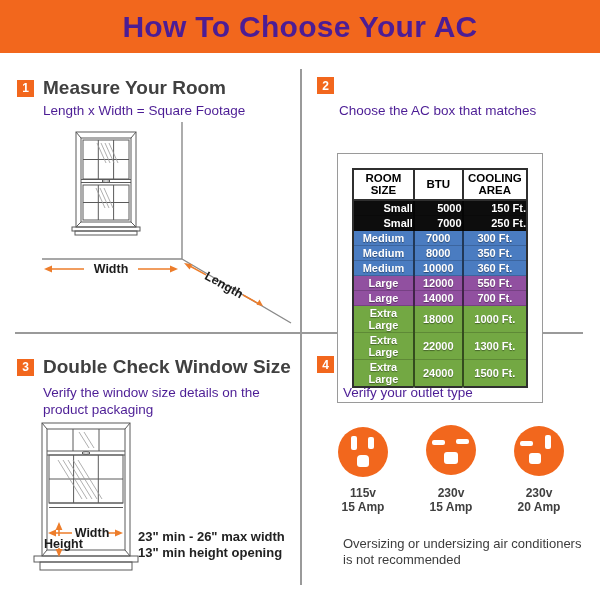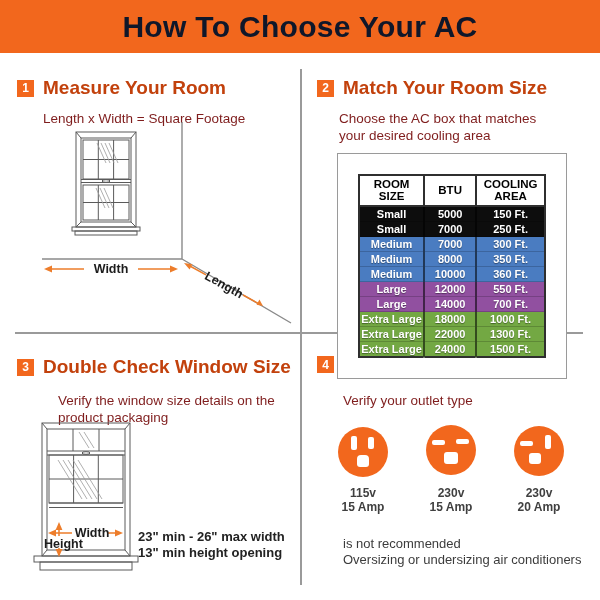--- a/index.html
+++ b/index.html
@@ -6,56 +6,56 @@
   html,body { background:#fff; }
   .canvas {
     position: relative; width: 600px; height: 600px; background: #fff;
     font-family: "Liberation Sans", sans-serif; overflow: hidden;
   }
   
   .header {
     position: absolute; left:0; top:0; width:600px; height:53px;
     background:#f2671d; display:flex; align-items:center; justify-content:center;
   }
-  .header h1 { color:#0f172a; font-size:30px; font-weight:bold; letter-spacing:.3px; }
+  .header h1 { color:#4c1d95; font-size:30px; font-weight:bold; letter-spacing:.3px; }
   
   .div-v { position:absolute; left:300px; top:69px; width:2px; height:516px; background:#9a9a9a; }
   .div-h { position:absolute; left:15px; top:332px; width:568px; height:2px; background:#9a9a9a; }
   
   .sec-head { position:absolute; display:flex; align-items:center; }
   .badge {
     width:17px; height:17px; background:#f2671d; color:#fff;
     font-size:12px; font-weight:bold; display:flex; align-items:center; justify-content:center;
     flex:0 0 17px;
   }
-  .sec-title { margin-left:9px; font-size:19px; font-weight:bold; color:#c2410c; white-space:nowrap; }
-  .sec-body { position:absolute; font-size:13.5px; color:#7f1d1d; line-height:17px;margin-top:8px; }
+  .sec-title { margin-left:9px; font-size:19px; font-weight:bold; color:#404040; white-space:nowrap; }
+  .sec-body { position:absolute; font-size:13.5px; color:#4c1d95; line-height:17px; }
   
   .diag-label { position:absolute; font-size:12.5px; font-weight:bold; color:#1c1c1c; }
   .center { text-align:center; }
   .rot { transform:rotate(29deg); transform-origin:center center; }
   .specs { position:absolute; font-size:13px; font-weight:bold; color:#222; line-height:16px; }
   
   .table-wrap {
-    position:absolute; left:337px; top:153px; width:230px;
-    border:1px solid #9a9a9a; background:#fff; padding:20px;
+    position:absolute; left:337px; top:153px; width:206px;
+    border:1px solid #9a9a9a; background:#fff; padding:14px;
   }
   table { width:100%; border-collapse:collapse; border:2px solid #2f2f2f; table-layout:fixed; }
   col.c1{width:35%;} col.c2{width:28%;} col.c3{width:37%;}
   th {
     background:#fff; color:#000; font-size:11.5px; font-weight:bold; text-align:center;
     padding:2px 0 3px; border-right:2px solid #2f2f2f; border-bottom:2px solid #2f2f2f;
   }
   th:last-child, td:last-child { border-right:none; }
   td {
     font-size:11px; font-weight:bold; color:#fff; text-align:center; padding:1px 0;
     border-right:2px solid rgba(0,0,0,.55); border-bottom:1px solid rgba(0,0,0,.18);
     text-shadow:0 1px 1px rgba(0,0,0,.4);
   }
-  tr.c-black  td { background:#0d0d0d; }
+  tr.c-black  td { background:#0d0d0d;text-align:right; }
   tr.c-blue   td { background:#4a7cc1; }
   tr.c-purple td { background:#9150a0; }
   tr.c-green  td { background:#73a843;margin-top:35px; }
   
   .outlet { position:absolute; width:50px; height:50px; border-radius:50%; background:#f2671d; }
   .slot { position:absolute; background:#fff; border-radius:2px; }
   .outlet-label { position:absolute; width:70px; text-align:center; font-size:12px; font-weight:bold; color:#404040; line-height:14px; }
   .note { position:absolute; font-size:13px; color:#3c3c3c; line-height:16px; }
   svg { position:absolute; }
   .lineart { stroke:#5a5a5a; fill:none; stroke-width:1; }
@@ -116,25 +116,23 @@
         <path d="M189 213.5 L206 222.8 M243 243 L258 251.3"></path>
       </g>
     <polygon class="ahead" points="184,211 189.6,217.4 192.4,212.2"></polygon>
     <polygon class="ahead" points="263,254 256.6,252.8 259.4,247.6"></polygon>
   </svg>
   <div class="diag-label center" style="left:85px; top:262px; width:52px;">Width</div>
   <div class="diag-label center rot" style="left:196px; top:278px; width:56px;">Length</div>
 
   <div class="sec-head" style="left:317px; top:77px;">
     <span class="badge">2</span>
-    <span class="sec-title">Match Your Room Size</span>
   </div>
   <div class="sec-body" style="left:339px; top:102px;">
     <div>Choose the AC box that matches</div>
-    <div>your desired cooling area</div>
   </div>
 
   <div class="table-wrap">
     <table>
       <colgroup>
           <col class="c1">
           <col class="c2">
           <col class="c3">
         </colgroup>
       <thead>
@@ -196,21 +194,21 @@
             <td>1500 Ft.</td>
           </tr>
       </tbody>
     </table>
   </div>
 
   <div class="sec-head" style="left:17px; top:356px;">
     <span class="badge">3</span>
     <span class="sec-title">Double Check Window Size</span>
   </div>
-  <div class="sec-body" style="left:58px; top:384px;">
+  <div class="sec-body" style="left:43px; top:384px;">
     <div>Verify the window size details on the</div>
     <div>product packaging</div>
   </div>
 
   <svg width="300" height="267" viewBox="0 0 300 267" style="left:0; top:333px;">
     <g class="lineart">
       <rect x="42" y="90" width="88" height="133"></rect>
       <rect x="47" y="96" width="78" height="121"></rect>
       <path d="M42 90 L47 96 M130 90 L125 96 M42 223 L47 217 M130 223 L125 217"></path>
 
@@ -277,17 +275,17 @@
   <div class="outlet-label" style="left:416px; top:486px;">
     <div>230v</div>
     <div>15 Amp</div>
   </div>
   <div class="outlet-label" style="left:504px; top:486px;">
     <div>230v</div>
     <div>20 Amp</div>
   </div>
 
   <div class="note" style="left:343px; top:536px;">
+    <div>Oversizing or undersizing air conditioners</div>
     <div>is not recommended</div>
-    <div>Oversizing or undersizing air conditioners</div>
   </div>
 
 </div>
 
 </body></html>

